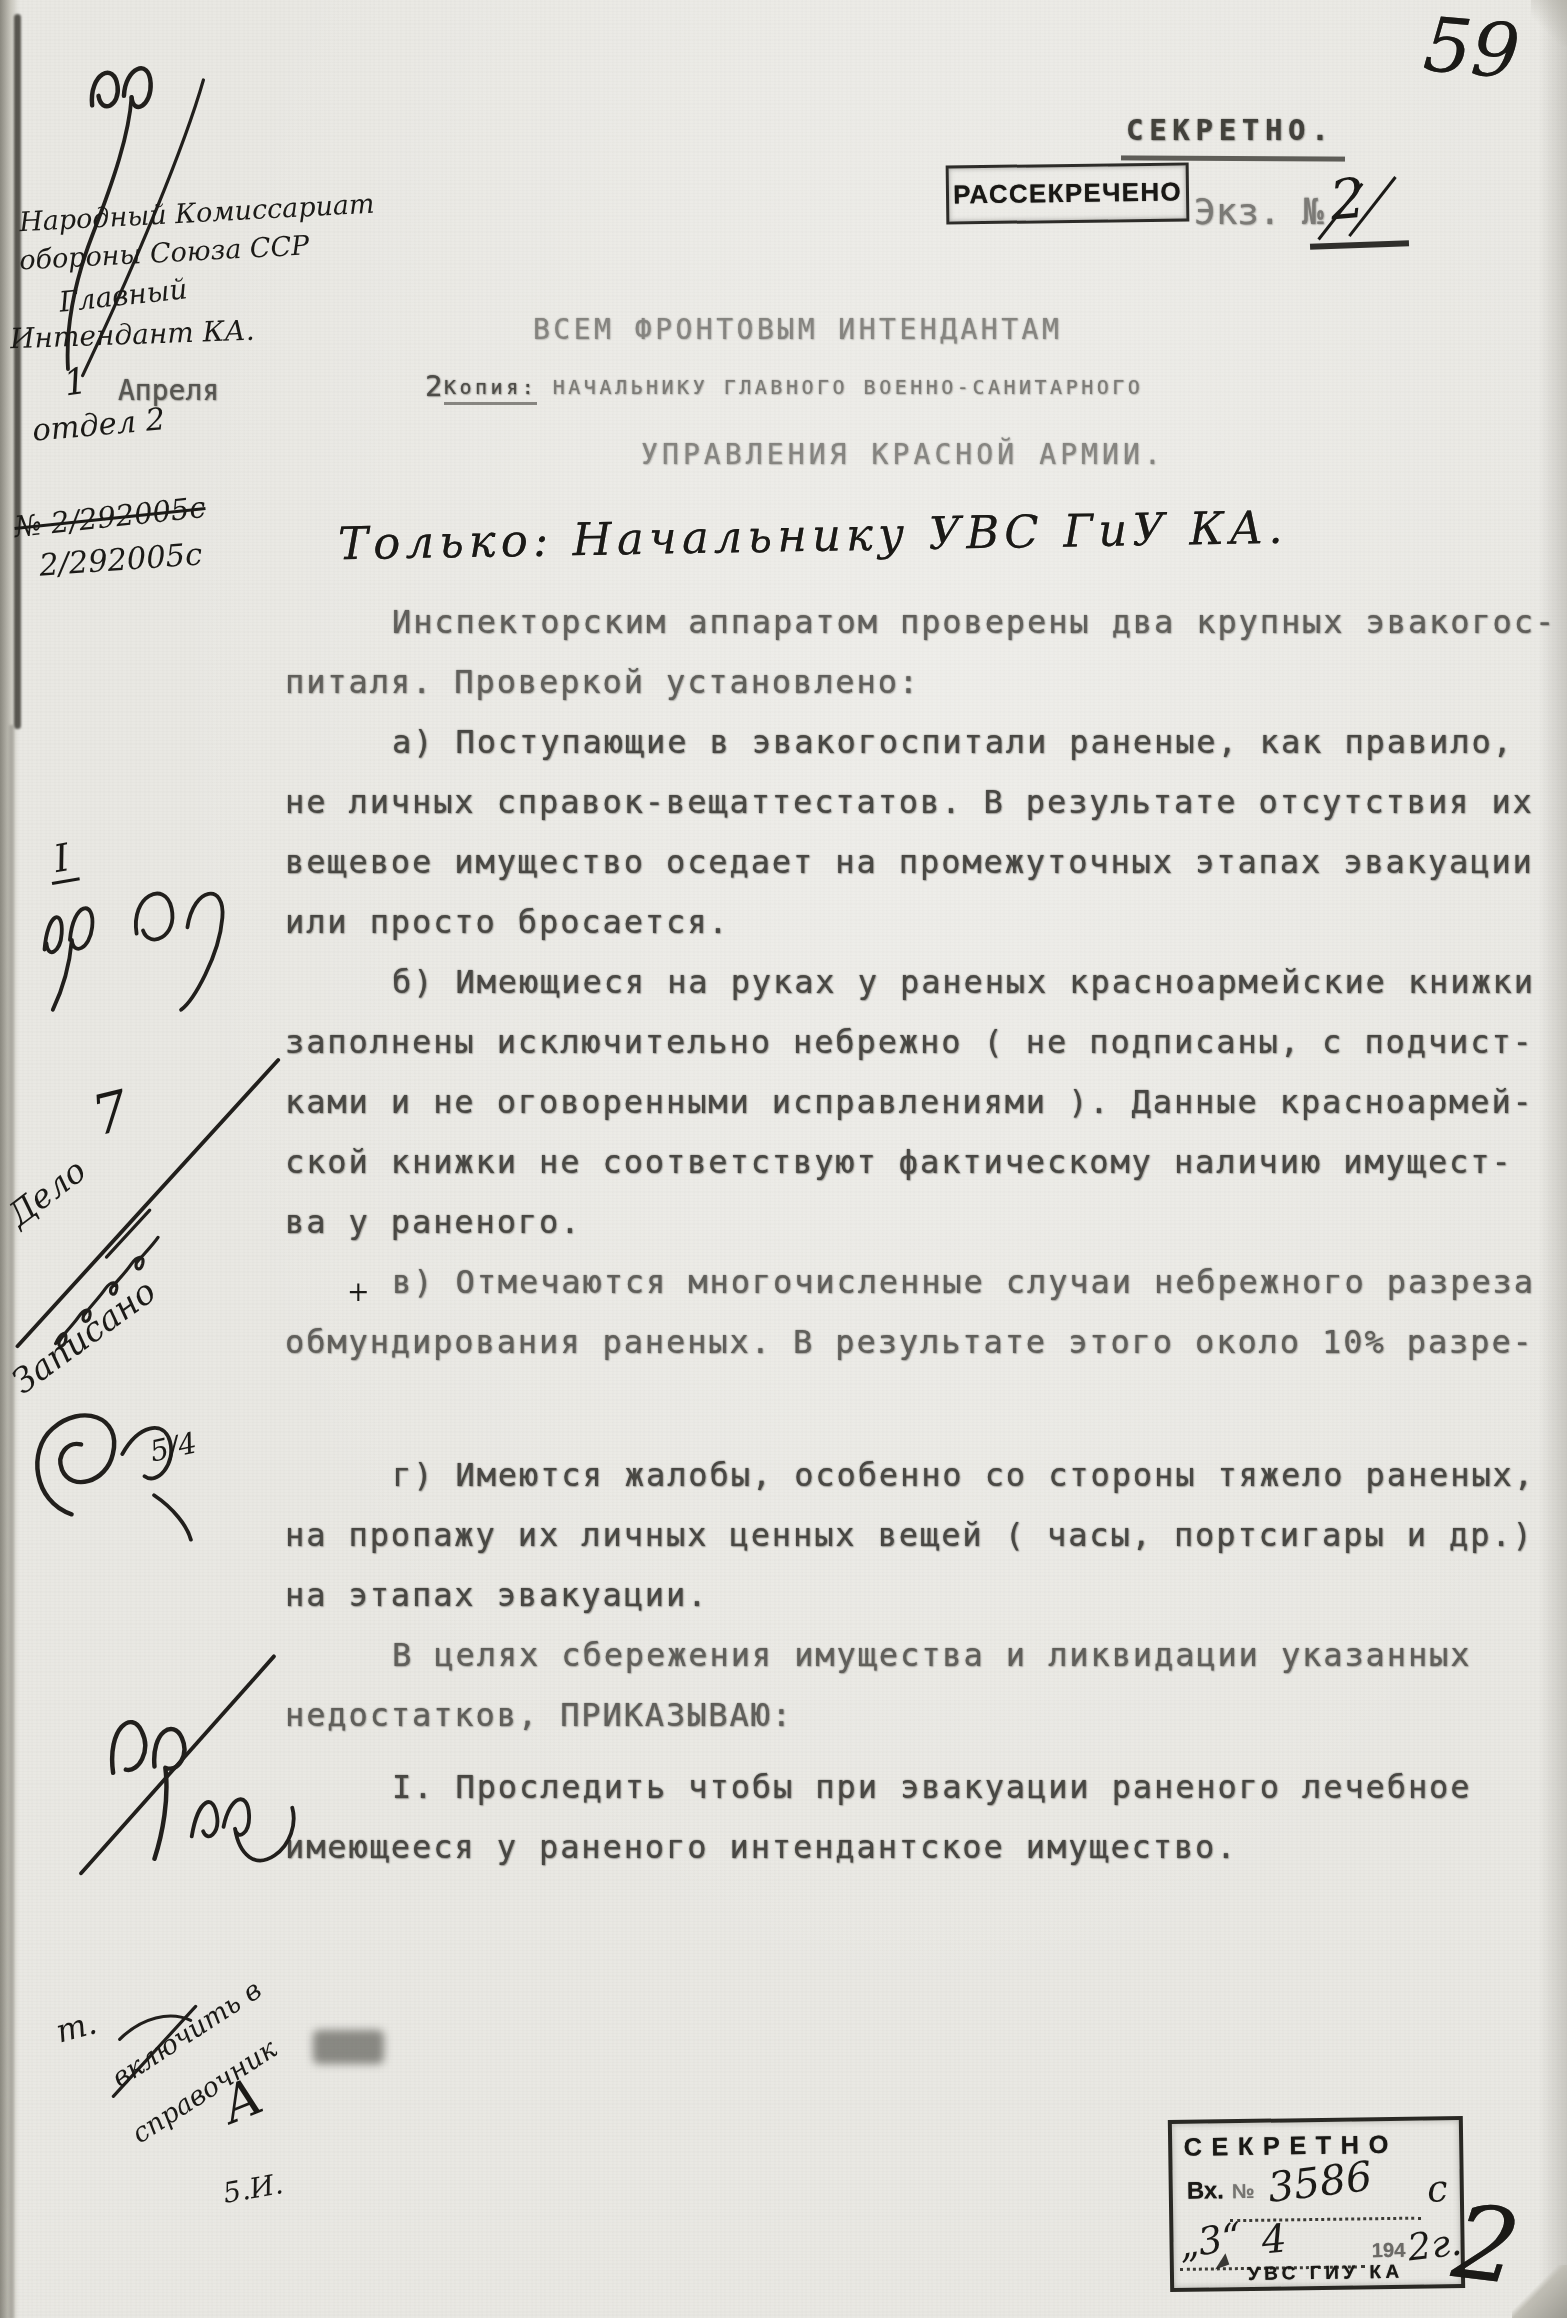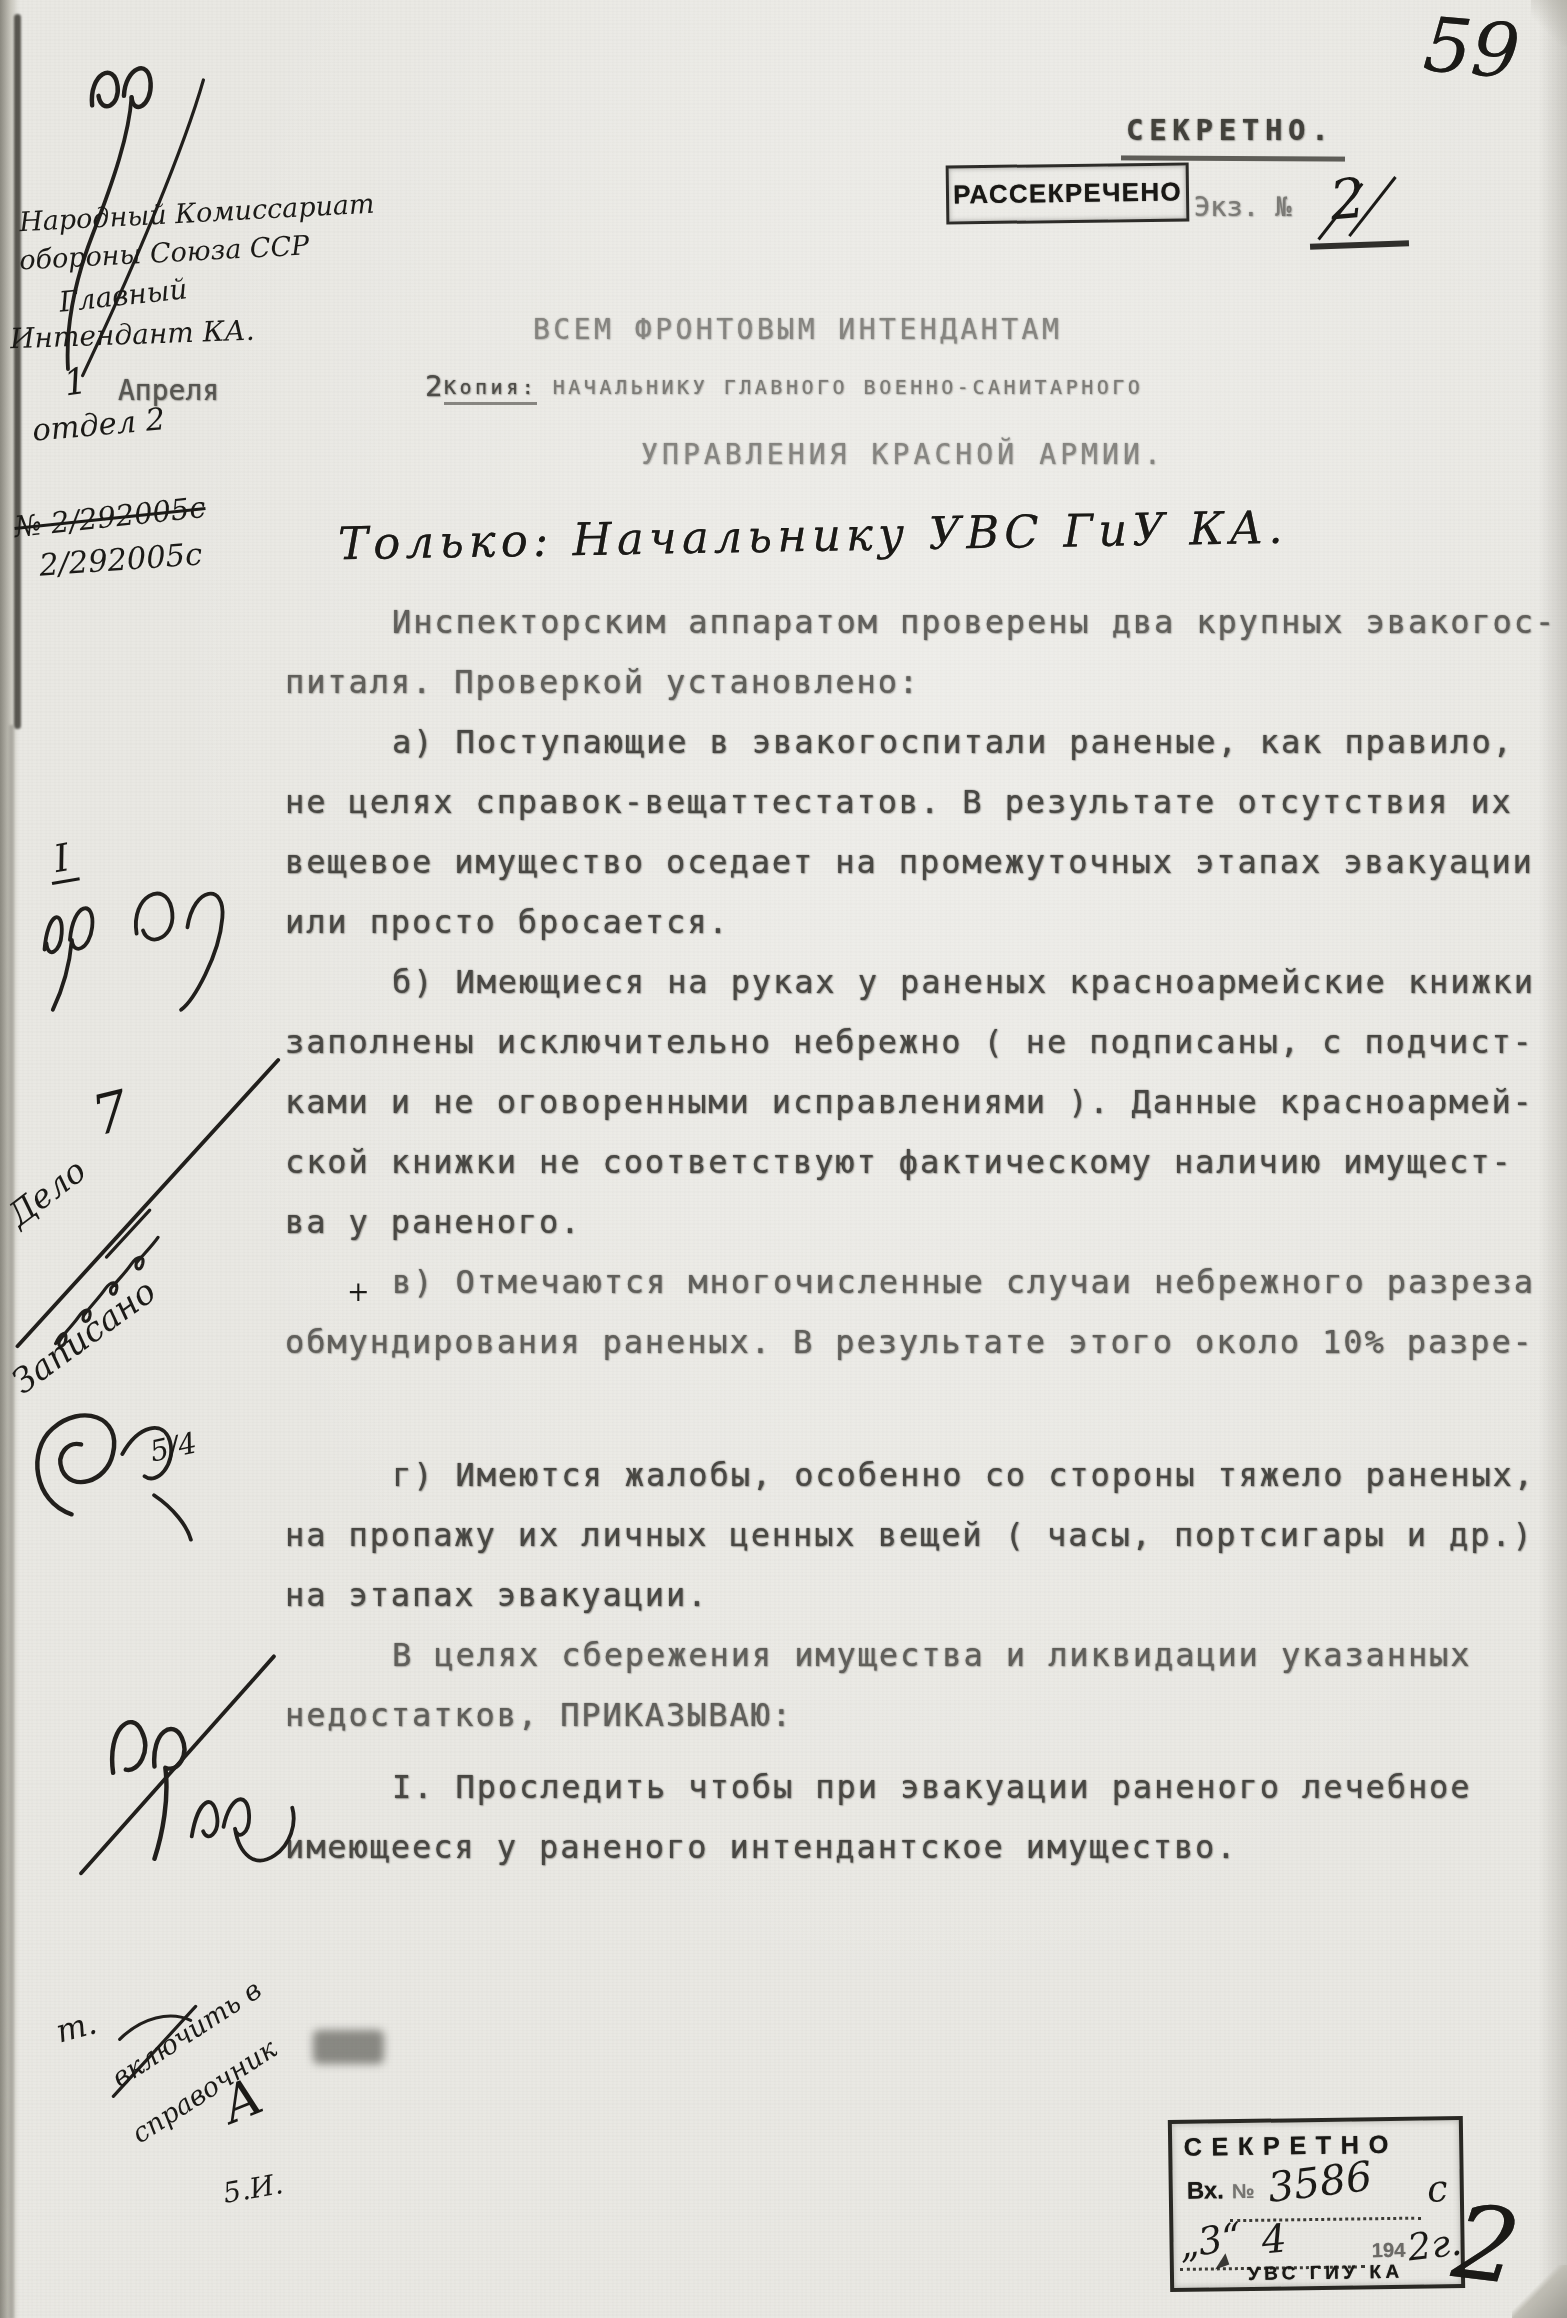--- a/index.html
+++ b/index.html
@@ -35,21 +35,21 @@
   svg.ink{overflow:visible;}
   svg.ink path, svg.ink line{fill:none;stroke:#211f1c;stroke-linecap:round;stroke-linejoin:round;}
 
   
   #sheetnum{left:1424px;top:3.8px;font-size:75px;transform:rotate(5deg);}
   #secretTop{left:1126px;top:113px;font-size:29px;letter-spacing:5.7px;font-weight:bold;color:#26251f;opacity:.85;}
   #secretTopUnderline{left:1121px;top:156px;width:224px;height:5.1px;background:rgba(40,39,33,.72);filter:blur(0.6px);transform:rotate(.3deg);}
   #declass{left:946px;top:164px;width:237px;height:53px;border:3.8px solid rgba(24,23,20,.9);transform:rotate(-.7deg);
            display:flex;align-items:center;justify-content:center;font-family:"Liberation Sans",sans-serif;font-weight:bold;
            font-size:26px;letter-spacing:1.3px;color:#191815;box-shadow:inset 0 0 5.1px rgba(20,20,16,.35);text-shadow:0 0 1px rgba(20,20,16,.8);}
-  #ekzLabel{left:1194px;top:191px;font-size:27px;opacity:.6;}
+  #ekzLabel{left:1194px;top:191px;font-size:36px;opacity:.6;}
   #ekzNum{left:1330px;top:167px;font-size:55px;transform:rotate(-5deg);}
   #ekzSlash1{left:1305px;top:210px;width:71px;height:3.2px;background:#1c1b18;transform:rotate(-52deg);}
   #ekzSlash2{left:1335px;top:205px;width:75px;height:3.2px;background:#1c1b18;transform:rotate(-52deg);}
   #ekzUnd{left:1310px;top:242px;width:99px;height:5.7px;background:rgba(28,27,23,.9);transform:rotate(-2deg);filter:blur(0.3px);}
 
   
   #org1{left:19px;top:197px;font-size:27px;transform:rotate(-3deg);}
   #org2{left:19px;top:237px;font-size:27px;transform:rotate(-3deg);}
   #org3{left:59px;top:279px;font-size:28px;transform:rotate(-6deg);}
   #org4{left:10.2px;top:318px;font-size:28px;transform:rotate(-2deg);}
@@ -162,21 +162,21 @@
   <div class="abs typed blur1" id="hCopy">
     <span class="lbl">Копия:</span><span class="rest"> НАЧАЛЬНИКУ ГЛАВНОГО ВОЕННО-САНИТАРНОГО</span>
   </div>
   <div class="abs typed blur1 h-faded" id="hLine3">УПРАВЛЕНИЯ КРАСНОЙ АРМИИ.</div>
   <div class="abs pen soft" id="onlyNote">Только:  Начальнику УВС ГиУ КА.</div>
 
   <div class="abs typed blur1" id="bodytext">
     <div class="bl ind md">Инспекторским аппаратом проверены два крупных эвакогос-</div>
     <div class="bl md">питаля. Проверкой установлено:</div>
     <div class="bl ind dk">а) Поступающие в эвакогоспитали раненые, как правило,</div>
-    <div class="bl dk">не целях справок-вещаттестатов. В результате отсутствия их</div>
+    <div class="bl dk">не личных справок-вещаттестатов. В результате отсутствия их</div>
     <div class="bl dk">вещевое имущество оседает на промежуточных этапах эвакуации</div>
     <div class="bl dk">или просто бросается.</div>
     <div class="bl ind dk">б) Имеющиеся на руках у раненых красноармейские книжки</div>
     <div class="bl dk">заполнены исключительно небрежно ( не подписаны, с подчист-</div>
     <div class="bl dk">ками и не оговоренными исправлениями ). Данные красноармей-</div>
     <div class="bl dk">ской книжки не соответствуют фактическому наличию имущест-</div>
     <div class="bl dk">ва у раненого.</div>
     <div class="bl ind md">в) Отмечаются многочисленные случаи небрежного разреза</div>
     <div class="bl md">обмундирования раненых. В результате этого около 10% разре-</div>
     <div class="bl ind g1 dk">г) Имеются жалобы, особенно со стороны тяжело раненых,</div>

